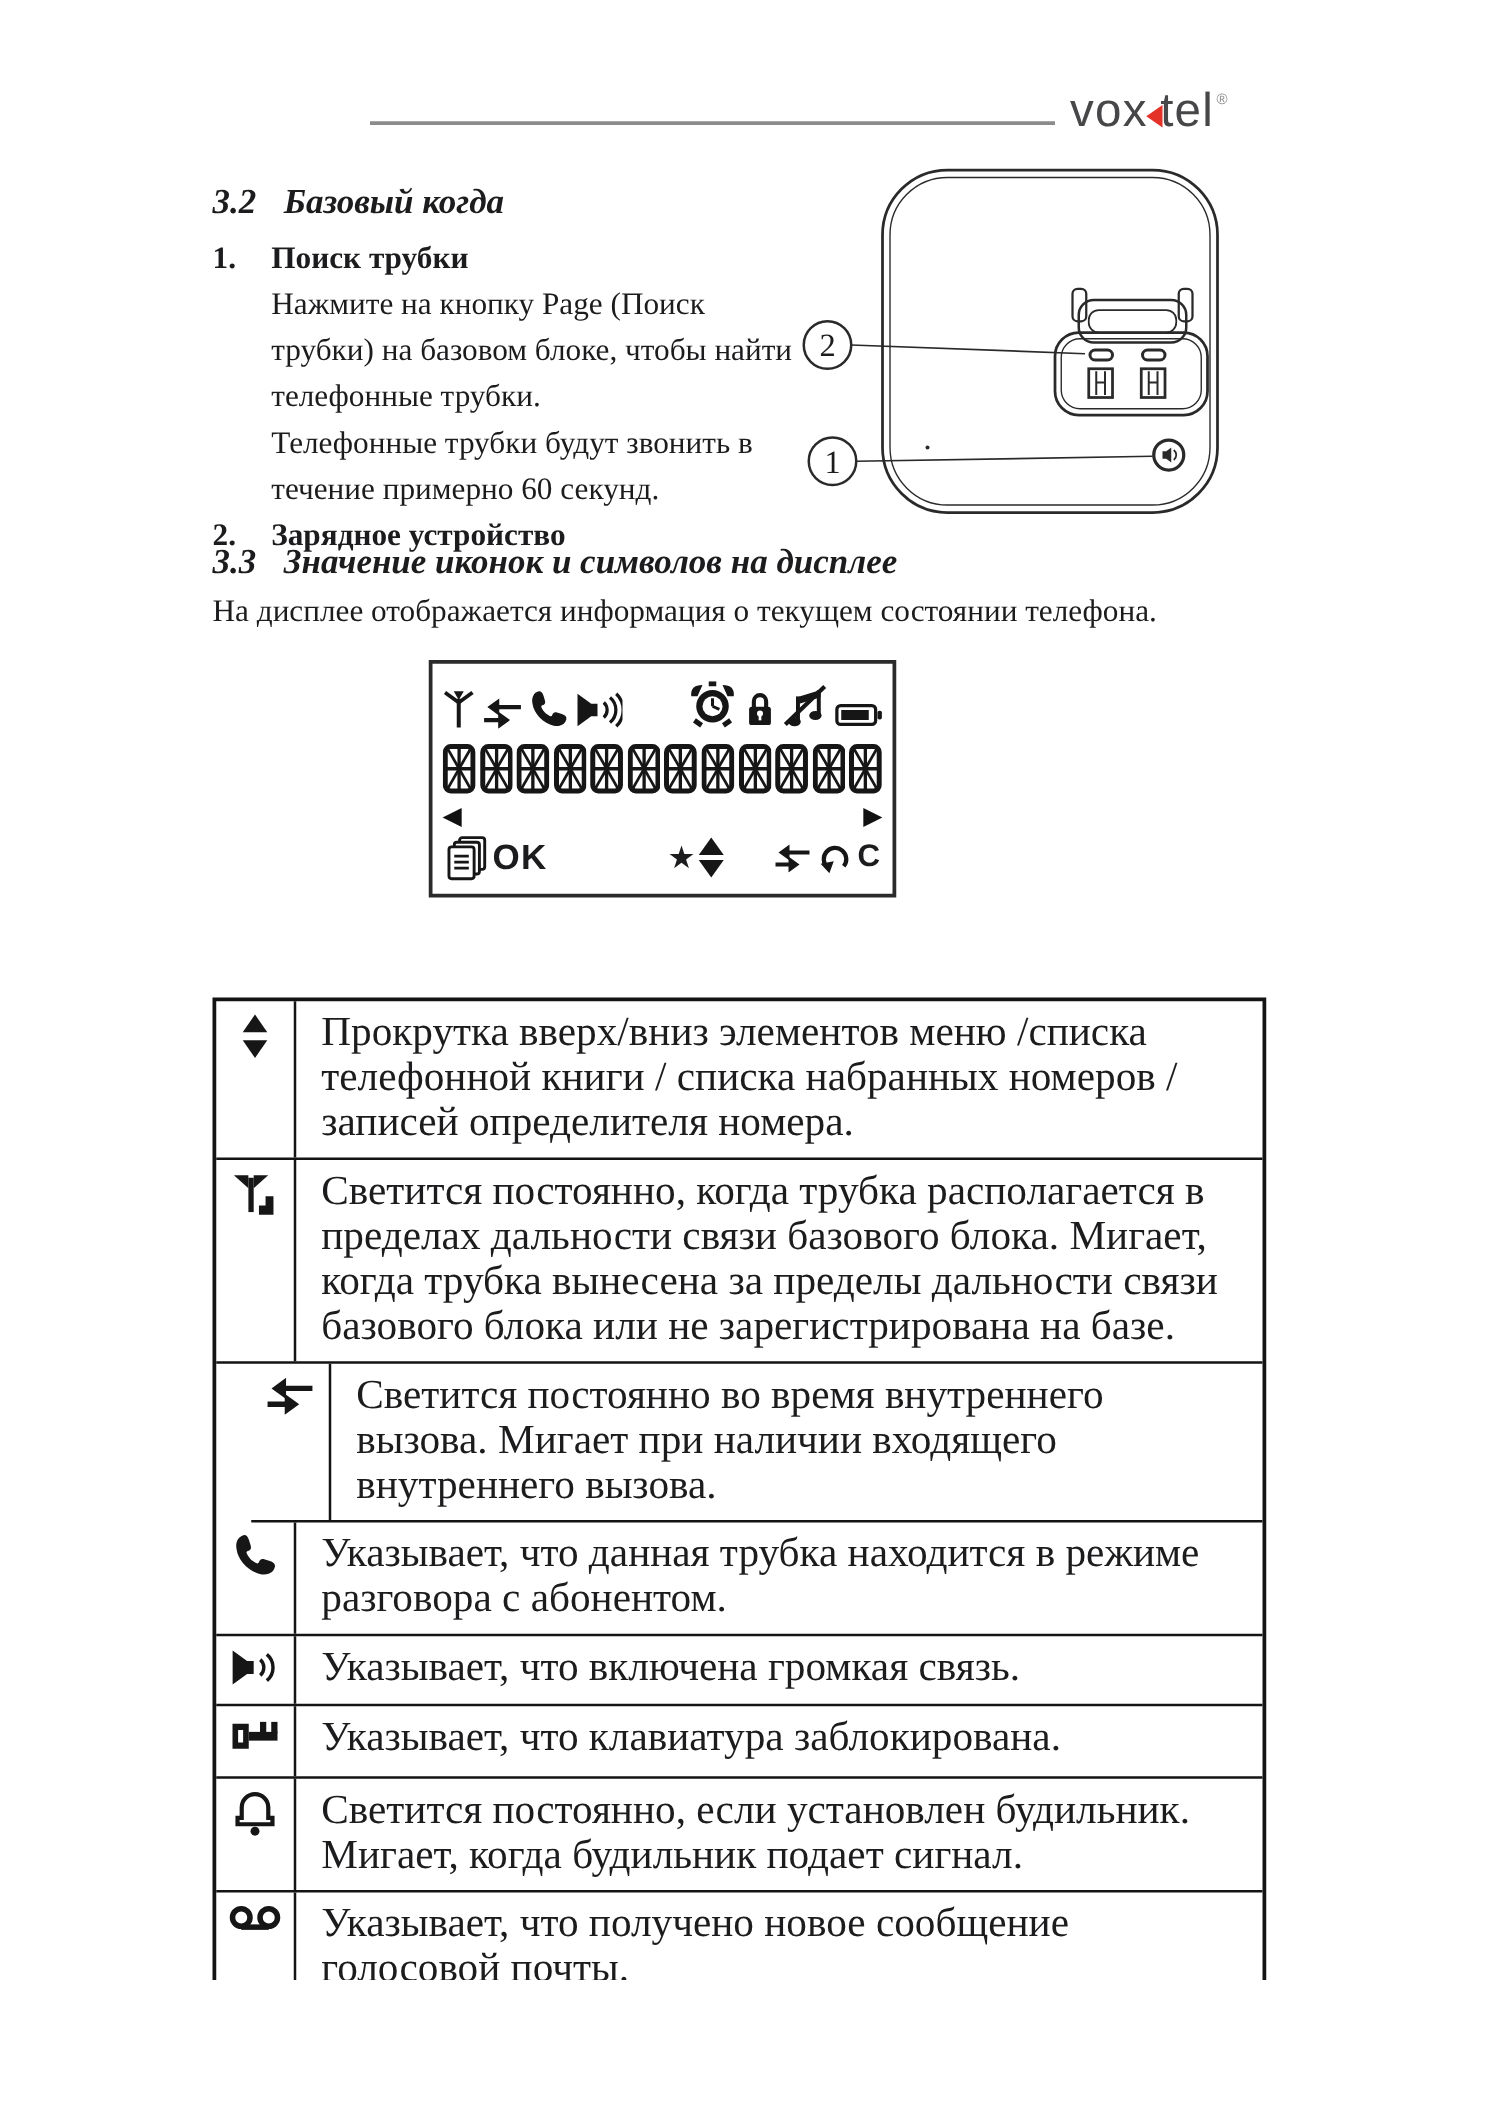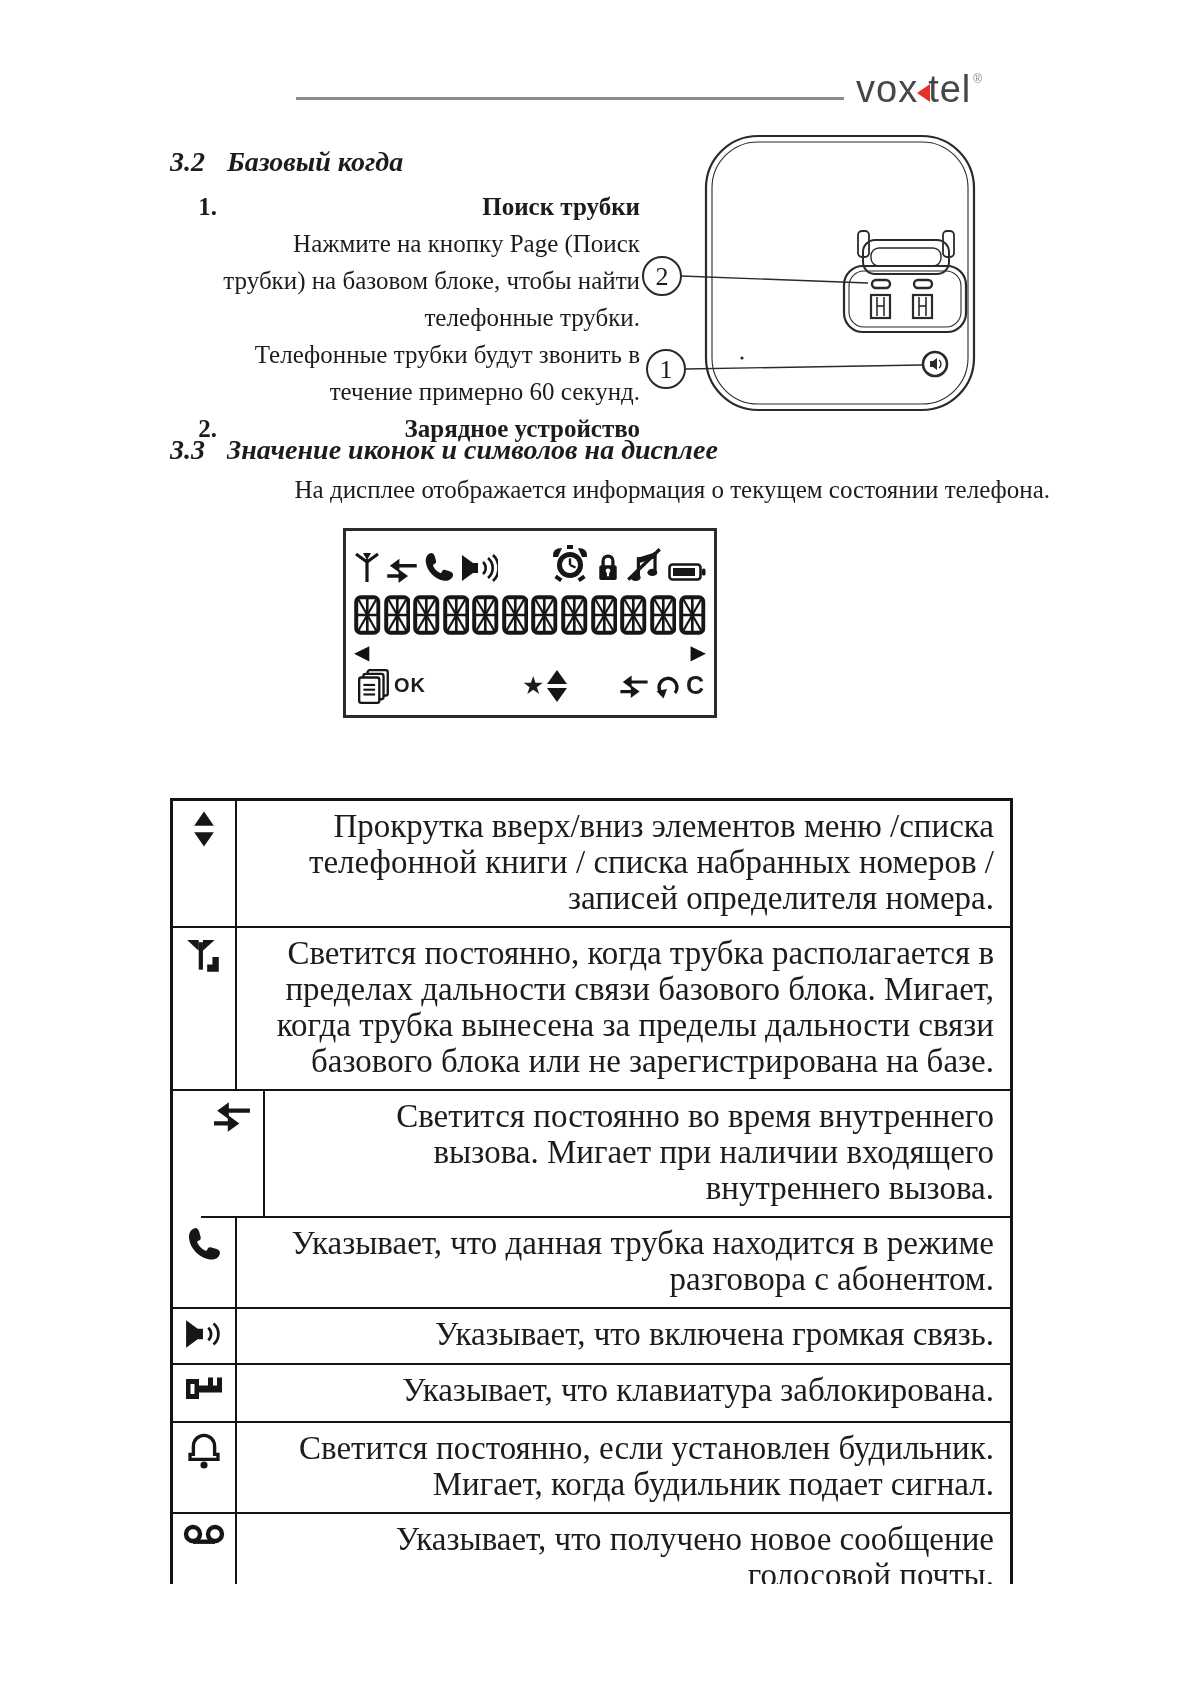--- a/index.html
+++ b/index.html
@@ -4,21 +4,20 @@
 <style>
   * { box-sizing: border-box; margin: 0; padding: 0; }
   body { background: #ffffff; }
   .page {
     position: relative;
     width: 1191px; height: 1584px;
     background: #ffffff;
     font-family: "Liberation Serif", serif;
     color: #1c1c1e;
     overflow: hidden;
-    text-align: right;
   }
   
   .hdr-rule { position: absolute; left: 296px; top: 97px; width: 548px; height: 3px; background: #8b8b8b; }
   .logo { position: absolute; left: 856px; top: 68px; font-family: "Liberation Sans", sans-serif; font-size: 38px; color: #474749; letter-spacing: 1px; display: flex; align-items: center; }
   .logo .tri { width: 0; height: 0; border-top: 9px solid transparent; border-bottom: 9px solid transparent; border-right: 13px solid #e53228; display: inline-block; margin: 6px -2px 0 -1px; }
   .logo sup { font-size: 12px; color: #8b8b8b; margin-left: 2px; align-self: flex-start; margin-top: 4px; }
   
   .sec32 { position: absolute; left: 170px; top: 146px; width: 470px; }
   .sec-head { display: flex; gap: 22px; font-size: 28px; font-weight: bold; font-style: italic; margin-bottom: 10px; }
   .li { display: grid; grid-template-columns: 47px 1fr; font-size: 25px; line-height: 37px; }
@@ -32,21 +31,21 @@
   .sec33 .intro { font-size: 25px; margin-top: 8px; }
   
   .lcd { position: absolute; left: 343px; top: 528px; width: 374px; height: 190px; border: 3px solid #2b2b2b; background: #fff; padding: 10px 8px 8px 8px; display: flex; flex-direction: column; }
   .lcd-row-icons { display: flex; align-items: flex-end; height: 44px; }
   .lcd-left-icons, .lcd-right-icons { display: flex; align-items: flex-end; gap: 6px; }
   .lcd-spacer { flex: 1; }
   .lcd-chars { display: flex; gap: 3px; margin-top: 6px; height: 54px; }
   .lcd-chars svg { width: 27px; height: 52px; }
   .lcd-arrows { display: flex; justify-content: space-between; height: 24px; font-family: "DejaVu Sans", sans-serif; font-size: 20px; color: #111; line-height: 22px; }
   .lcd-softrow { display: flex; align-items: center; height: 44px; padding: 0 2px; }
-  .lcd-ok { font-family: "Liberation Sans", sans-serif; font-weight: bold; font-size: 20px; letter-spacing: 1px; margin-left: 2px; }
+  .lcd-ok { font-family: "Liberation Sans", sans-serif; font-weight: bold; font-size: 28px; letter-spacing: 1px; margin-left: 2px; }
   .star-group { display: flex; align-items: center; gap: 2px; margin-left: 96px; }
   .star { font-family: "DejaVu Sans", sans-serif; font-size: 25px; line-height: 25px; }
   .right-group { margin-left: auto; display: flex; align-items: center; gap: 5px; }
   .lcd-c { font-family: "Liberation Sans", sans-serif; font-weight: bold; font-size: 25px; }
   
   .itable { position: absolute; left: 170px; top: 798px; width: 843px; border: 3px solid #141414; }
   .trow { display: grid; grid-template-columns: 64px 1fr; border-bottom: 2px solid #141414; }
   .trow:last-child { border-bottom: none; gap: 32px; }
   .tcell-icon { border-right: 2px solid #141414; display: flex; justify-content: center; padding-top: 9px; }
   .tcell-text { font-size: 33px; line-height: 36px; padding: 7px 16px 10px 20px; }

